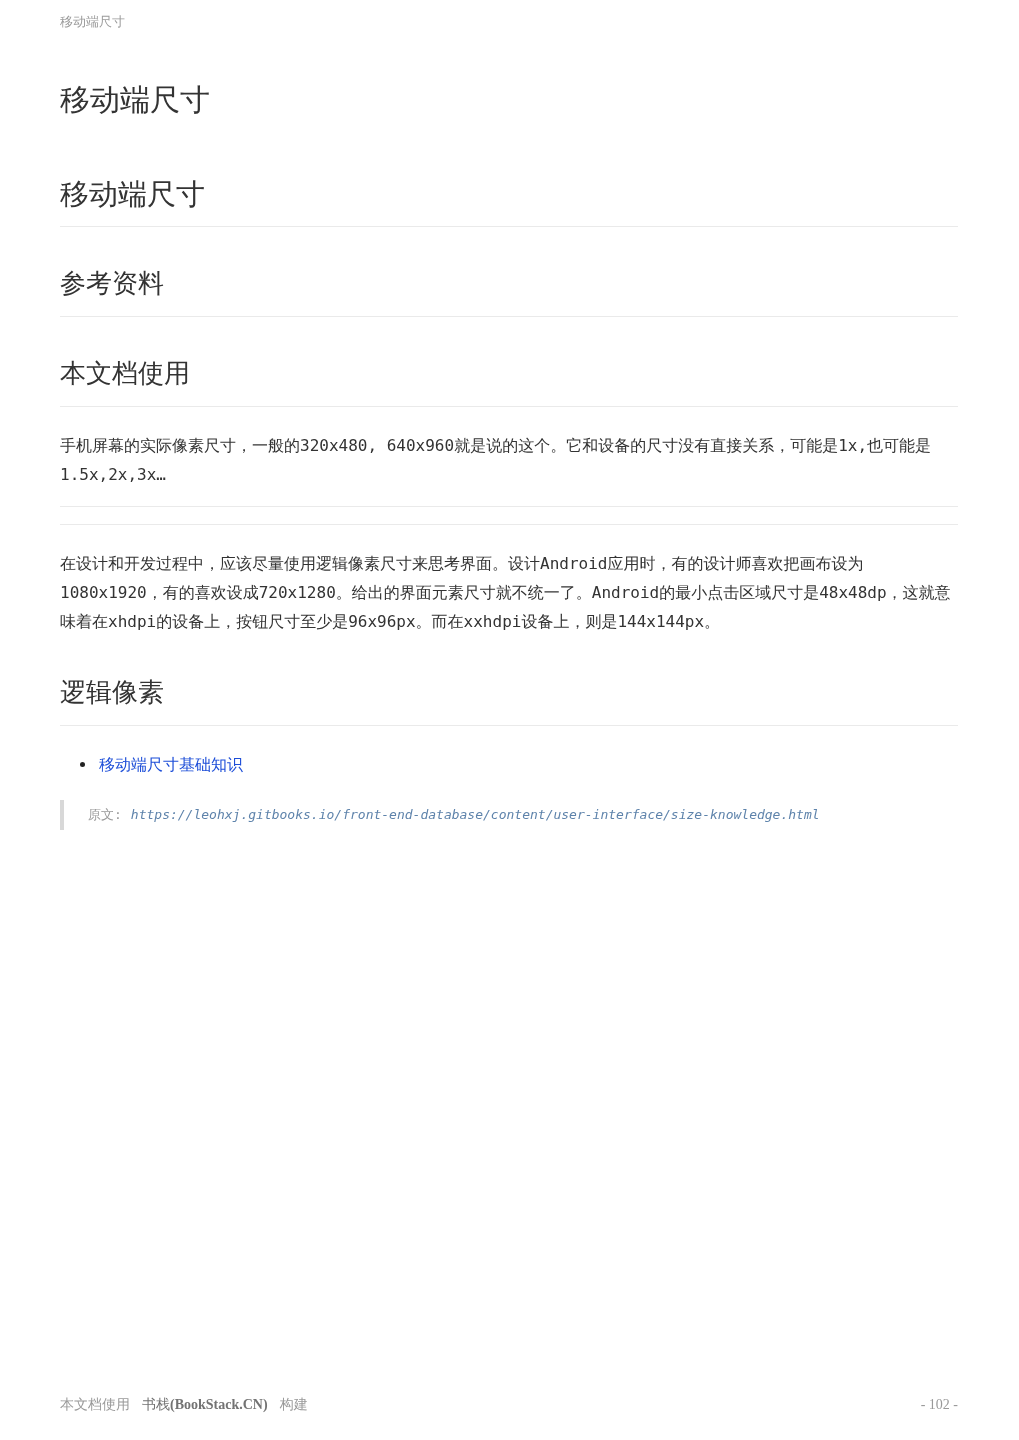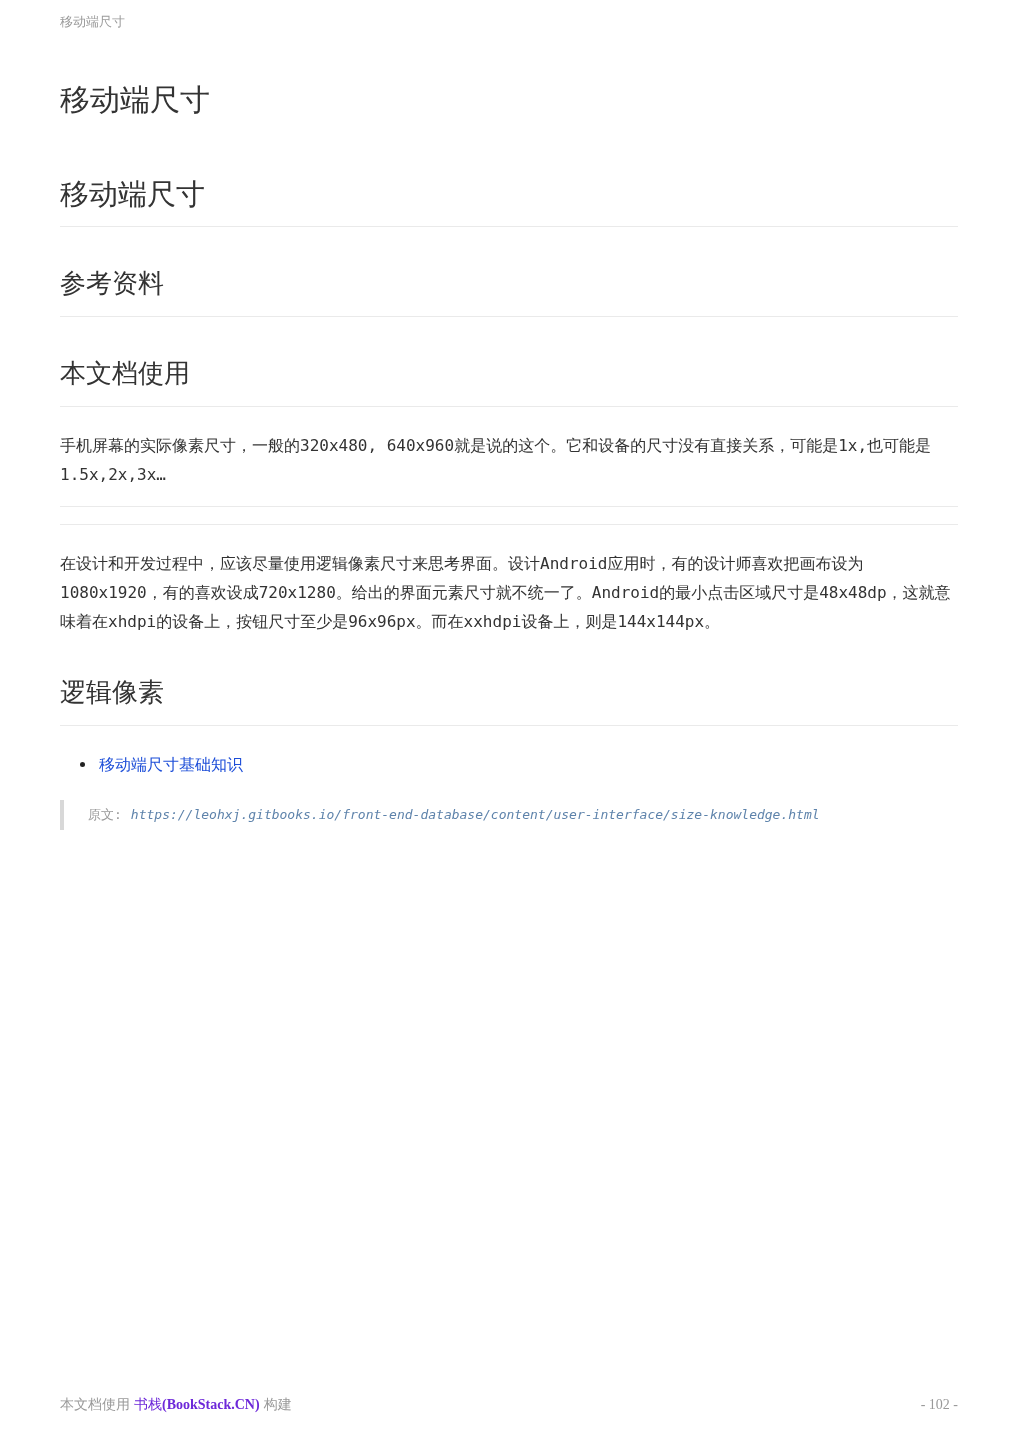--- a/index.html
+++ b/index.html
@@ -94,23 +94,23 @@
     top: 1394px;
     display: flex;
     justify-content: space-between;
     align-items: baseline;
     font-size: 14px;
     line-height: 20px;
     color: #999999;
   }
   .footer-left a.builder-link {
     text-decoration: none;
-    color: #6d28d9;
+    color: #737373;
     cursor: pointer;
-    margin: 0 4px;
+    margin: 0 12px;
   }
   .footer-left a.builder-link .builder-en {
     font-family: "Liberation Serif", "DejaVu Serif", serif;
     font-weight: bold;
   }
   .page-number {
     font-family: "Liberation Serif", "DejaVu Serif", serif;
     font-size: 14px;
     color: #999999;
   }

